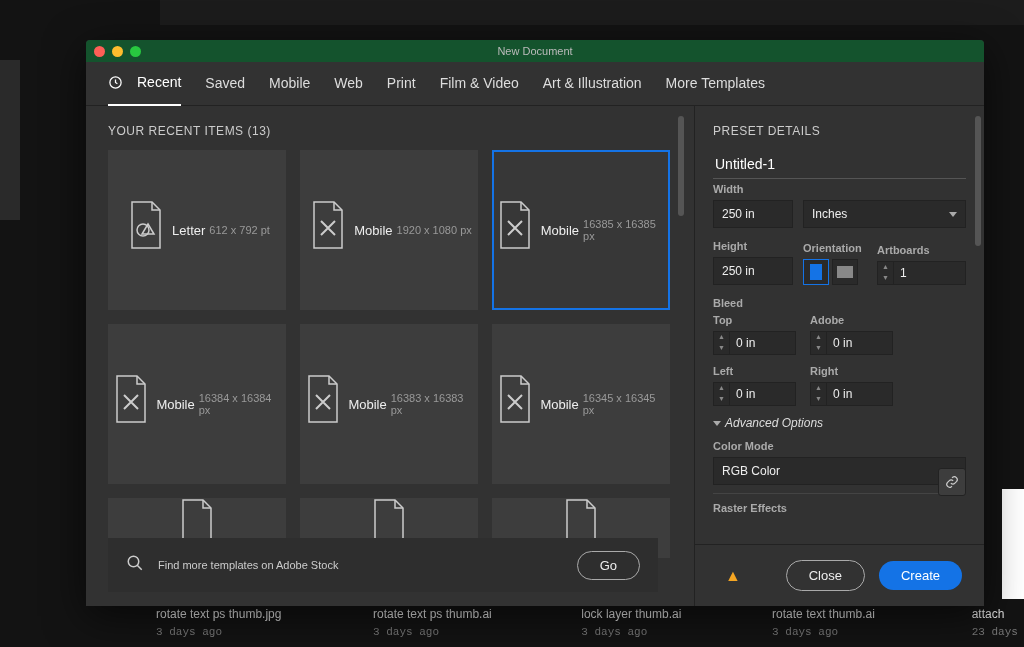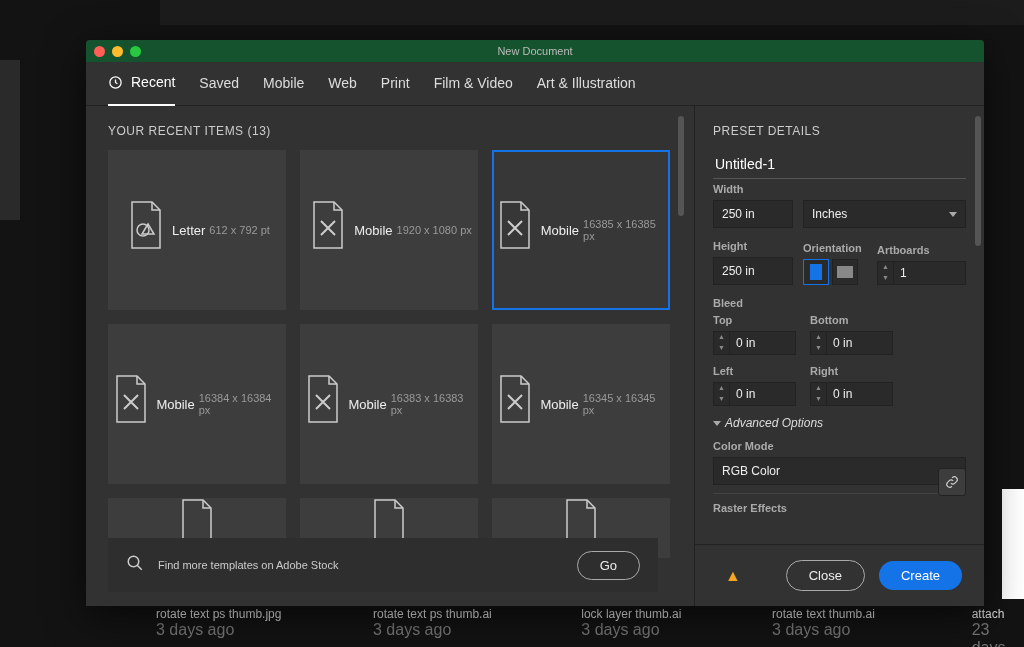--- a/index.html
+++ b/index.html
@@ -10,21 +10,21 @@
   .dialog { position: absolute; left: 86px; top: 40px; width: 898px; height: 566px; background: #323232; box-shadow: 0 10px 40px rgba(0,0,0,0.6); display: flex; flex-direction: column; border-radius: 4px 4px 0 0; }
   .titlebar { height: 22px; background: #14532d; display: flex; align-items: center; padding: 0 8px; position: relative; border-radius: 4px 4px 0 0; }
   .traffic { display: flex; gap: 7px; }
   .tl { width: 11px; height: 11px; border-radius: 50%; }
   .tl.red { background: #ff5f57; }
   .tl.yellow { background: #febc2e; }
   .tl.green { background: #28c840; }
   .title { position: absolute; left: 0; right: 0; text-align: center; font-size: 11px; color: #bbb; pointer-events: none; }
 
   .tabs { display: flex; align-items: center; gap: 24px; padding: 12px 22px 0 22px; border-bottom: 1px solid #222; background: #323232; }
-  .tab { color: #ddd; font-size: 14px; padding-bottom: 14px; cursor: pointer; display: flex; align-items: center; gap: 8px; }
+  .tab { color: #ddd; font-size: 14px; padding-bottom: 14px; cursor: pointer; display: flex; align-items: center; gap: 14px; }
   .tab.active { color: #fff; font-weight: 500; border-bottom: 2px solid #fff; margin-bottom: -1px; }
 
   .body { flex: 1; display: flex; overflow: hidden; gap: 6px; }
 
   .left { flex: 1; padding: 18px 18px 0 22px; display: flex; flex-direction: column; position: relative; overflow: hidden; }
   .section-title { font-size: 12px; letter-spacing: .5px; color: #ccc; margin-bottom: 12px; }
   .grid { display: grid; grid-template-columns: repeat(3,1fr); gap: 14px; overflow: hidden; }
   .card { background: #3d3d3d; height: 160px; display: flex; flex-direction: row; align-items: center; justify-content: center; gap: 4px; cursor: pointer; border: 1px solid transparent; }
   .card.selected { border: 2px solid #1473e6; background: #373737; }
   .card .icon { width: 44px; height: 54px; display: flex; align-items: center; justify-content: center; margin-bottom: 10px; }
@@ -62,21 +62,21 @@
 
   .footer { height: 62px; display:flex; align-items:center; justify-content:flex-end; gap:14px; padding: 0 22px; border-top:1px solid #222;}
   .warn { color:#f5a623; font-size:16px; margin-right:auto; margin-left: 8px; }
   .btn { border-radius: 18px; padding: 7px 22px; font-size: 13px; cursor:pointer; }
   .btn-close { border:1.5px solid #aaa; background:transparent; color:#eee; }
   .btn-create { border:none; background:#1473e6; color:#fff; font-weight:500; }
   .scroll-right { position:absolute; right:3px; top:10px; width:6px; height:130px; background:#555; border-radius:3px;}
 
   .bg-files { position:absolute; left:150px; bottom:0; right:0; height:40px; display:flex; gap: 60px; padding-left: 6px;}
   .bg-files span.fn { font-size:12px; color:#ddd; display:block;}
-  .bg-files span.fd { font-size:16px; color:#777;}
+  .bg-files span.fd { font-size:11px; color:#777;font-family:Liberation Mono, monospace;}
   .bg-files .fcol { width: 180px; }
   .bg-thumb { position:absolute; right:0; bottom:48px; width:22px; height:110px; background:#fff;}
   .chev { width:0;height:0;border-left:4px solid transparent;border-right:4px solid transparent;border-top:5px solid #aaa; display:inline-block;}
 </style>
 </head>
 <body>
 
 <div class="bg-panel"></div>
 <div class="bg-sidebar"></div>
 <div class="bg-thumb"></div>
@@ -106,20 +106,21 @@
           <path d="M12 7v5l3 2"></path>
         </svg>
       <span>Recent</span>
     </div>
     <div class="tab">Saved</div>
     <div class="tab">Mobile</div>
     <div class="tab">Web</div>
     <div class="tab">Print</div>
     <div class="tab">Film &amp; Video</div>
     <div class="tab">Art &amp; Illustration</div>
+    <div class="tab">More Templates</div>
   </div>
 
   <div class="body">
     <div class="left">
       <div class="section-title">YOUR RECENT ITEMS  (13)</div>
       <div class="grid">
 
         <div class="card">
           <div class="icon">
             <svg width="40" height="50" viewBox="0 0 40 50" fill="none" stroke="#ccc" stroke-width="1.5">
@@ -281,21 +282,21 @@
             <span class="label">Top</span>
             <div class="stepper">
                 <div class="arrows">
                   <span>▲</span>
                   <span>▼</span>
                 </div>
                 <input value="0 in" style="">
               </div>
           </div>
           <div>
-            <span class="label">Bottom</span>
+            <span class="label">Adobe</span>
             <div class="stepper">
                 <div class="arrows">
                   <span>▲</span>
                   <span>▼</span>
                 </div>
                 <input value="0 in" style="">
               </div>
           </div>
           <div>
             <span class="label">Left</span>

